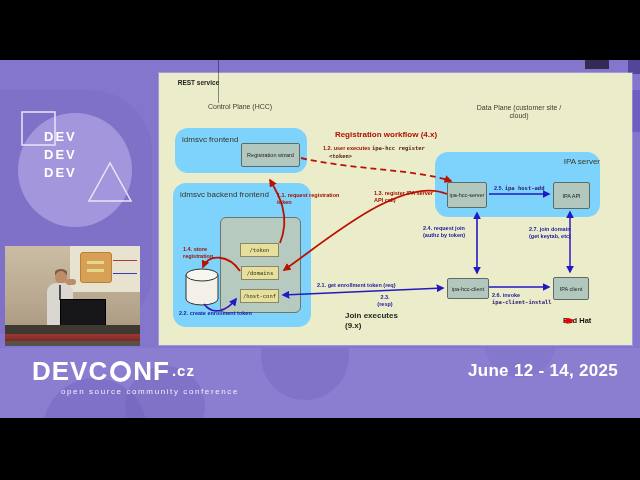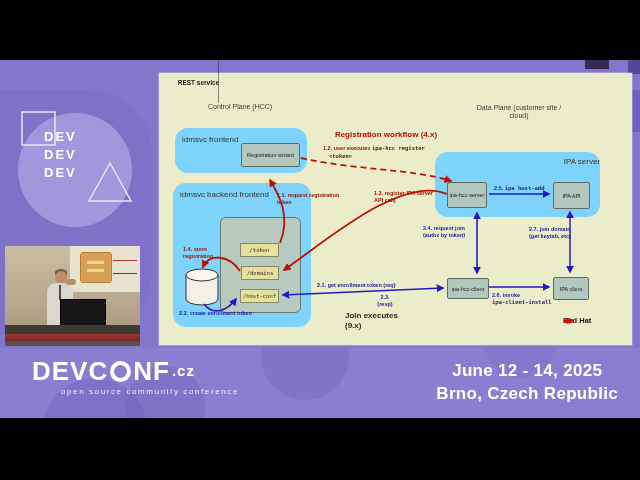--- a/index.html
+++ b/index.html
@@ -97,21 +97,21 @@
   .wc-gray{left:0;bottom:0;width:100%;height:5px;background:#57514b;}
 
   
   .footer{position:absolute;left:0;top:348px;width:640px;height:70px;background:#8b7ed1;overflow:hidden;}
   .fswirls{position:absolute;left:0;top:0;}
   .flogo{position:absolute;left:32px;top:9px;color:#fff;z-index:1;}
   .flogo-row{font-size:26px;font-weight:800;letter-spacing:1px;line-height:28px;display:flex;align-items:center;}
   .flogo-ring{display:inline-block;width:13px;height:13px;border:4px solid #fff;border-radius:50%;margin:0 2px;}
   .flogo-tld{font-size:15px;font-weight:800;margin-left:2px;}
   .ftag{font-size:8px;font-weight:300;letter-spacing:1.6px;margin-top:2px;color:#f2effc;padding-left:29px;}
-  .fdates{position:absolute;right:22px;top:11px;text-align:center;color:#fff;z-index:1;margin-left:34px;}
+  .fdates{position:absolute;right:22px;top:11px;text-align:left;color:#fff;z-index:1;margin-left:34px;}
   .fdates div{font-size:17px;font-weight:800;line-height:23px;letter-spacing:.3px;}
 </style>
 </head>
 <body>
 
 <div class="frame">
   <div class="bar top"></div>
 
   <div class="stage">
 
@@ -274,18 +274,17 @@
       <div class="flogo-row">
         <span>DEVC</span>
           <span class="flogo-ring"></span>
           <span>NF</span>
           <span class="flogo-tld">.cz</span>
       </div>
       <div class="ftag">open source community conference</div>
     </div>
     <div class="fdates">
       <div>June 12 - 14, 2025</div>
-      <div>Brno, Czech Republic</div>
     </div>
   </div>
 
   <div class="bar bottom"></div>
 </div>
 
 </body></html>

